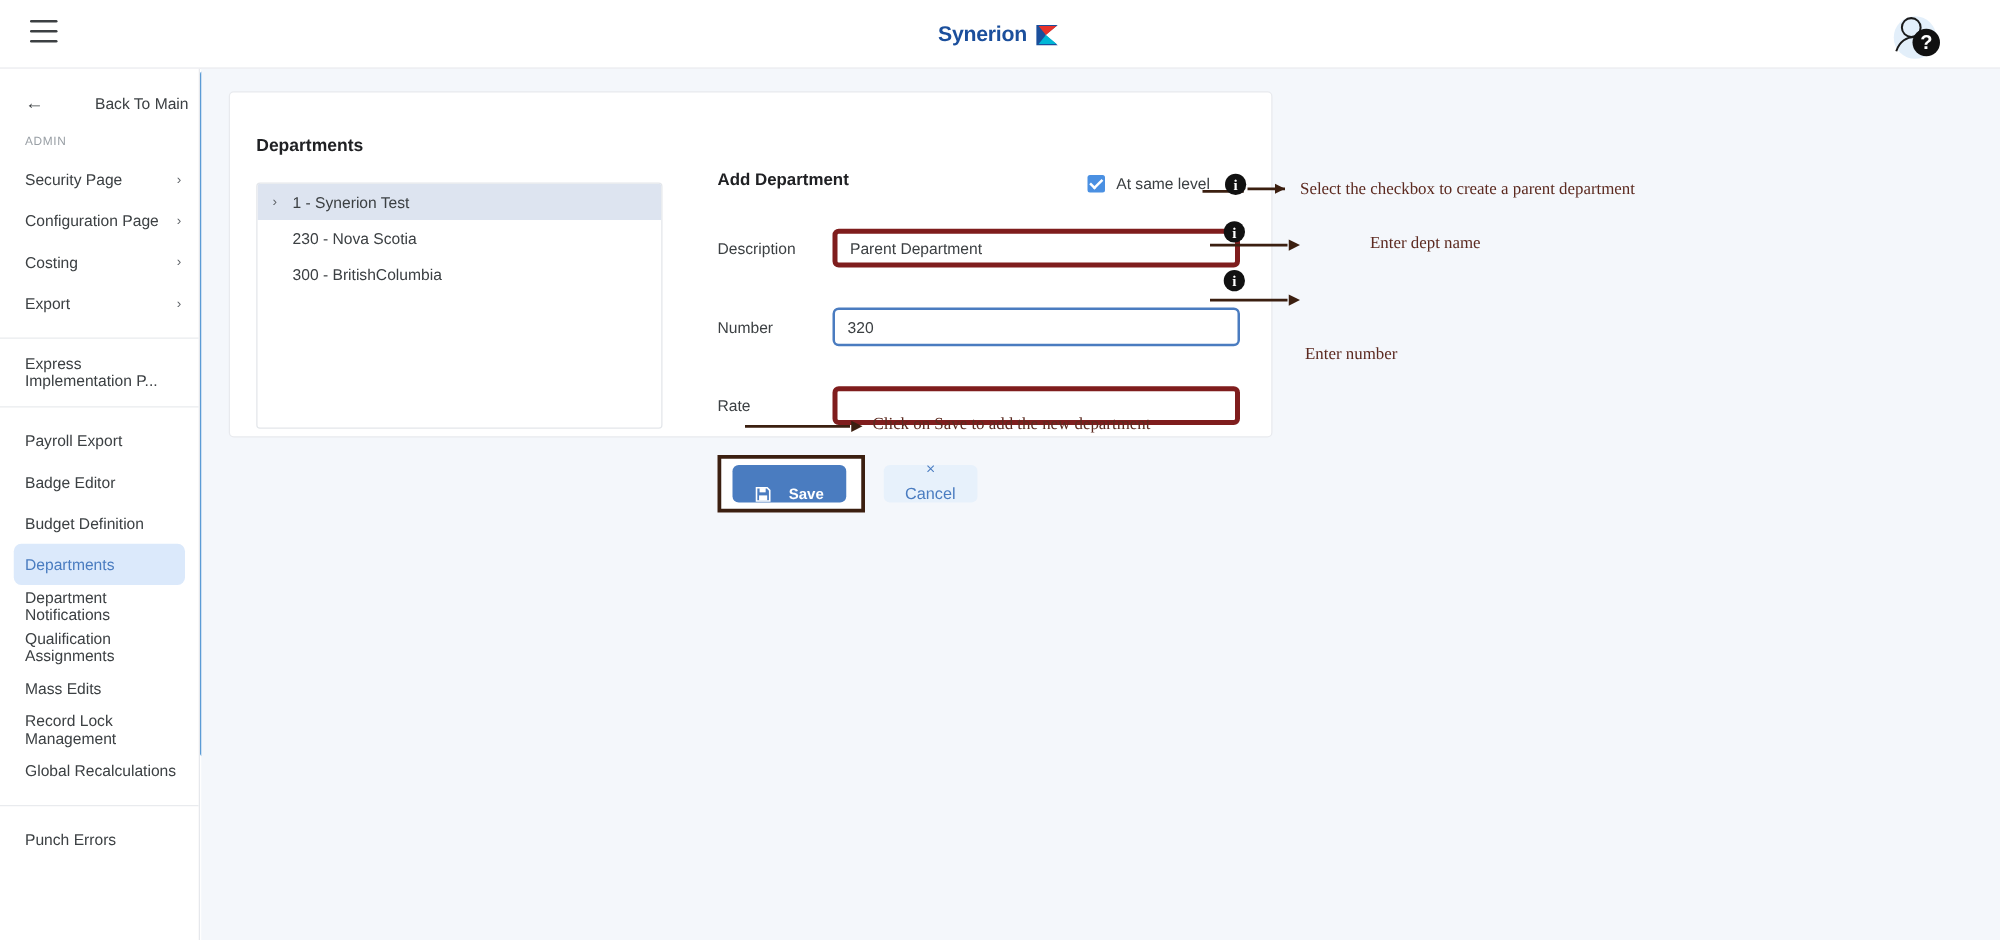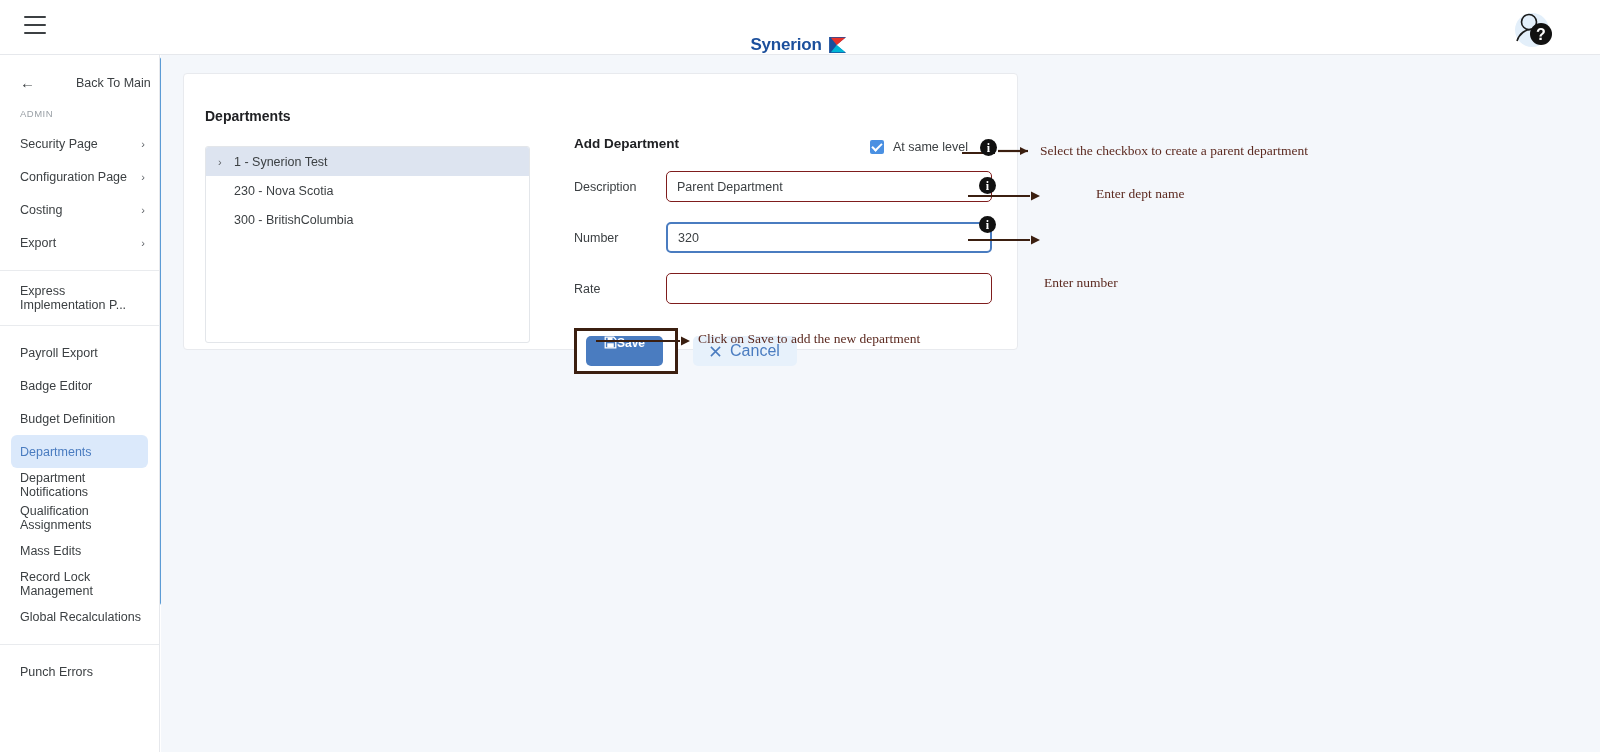--- a/index.html
+++ b/index.html
@@ -21,21 +21,21 @@
   .hamburger {
     position: absolute; left: 24px; top: 16px;
     width: 22px; height: 18px;
     display: flex; flex-direction: column; justify-content: space-between;
     cursor: pointer;
   }
   .hamburger span { display: block; height: 2px; width: 22px; background: #3c4043; border-radius: 1px; }
 
   .brand {
     position: absolute; left: 0; top: 0; width: 1600px; height: 55px;
-    display: flex; align-items: flex-end; justify-content: center;
+    display: flex; align-items: center; justify-content: center;
     pointer-events: none;
   }
   .brand-inner { display: flex; align-items: center; gap: 6px; }
   .brand-text {
     font-size: 17px; font-weight: 700; color: #1b4f9c; letter-spacing: -0.2px;
   }
   .brand-mark { width: 22px; height: 18px; display:block; }
 
   .help-avatar {
     position: absolute; right: 48px; top: 8px;
@@ -136,54 +136,55 @@
   .chk:after {
     content: ""; position: absolute; left: 4px; top: 1px;
     width: 4px; height: 8px;
     border: solid #ffffff; border-width: 0 2px 2px 0;
     transform: rotate(45deg);
   }
   .samelevel-label { font-size: 12.5px; color: #3c4043; }
 
   .field-row {
     display: flex; align-items: center;
-    margin-top: 20px;
+    margin-top: 32px;
   }
   .field-label { width: 92px; font-size: 12.5px; color: #3c4043; }
   .field-input {
     width: 326px; height: 31px;
-    border: 1px solid #7f1d1d; border-radius: 5px;
+    border: 4px solid #7f1d1d; border-radius: 5px;
     padding: 0 10px; font-size: 12.5px; color: #3c4043;
     font-family: "Liberation Sans", sans-serif;
     background: #ffffff; outline: none;
   }
   .field-input.focused { border: 2px solid #4a7cc0; }
 
   .btn-row { display: flex; align-items: center; margin-top: 24px; gap: 6px; }
   .save-wrap {
     border: 3px solid #3b1f10; padding: 5px 12px 5px 9px;
     display: inline-flex; align-items: center; background: #ffffff;
   }
   .btn-save {
-    display: inline-flex; align-items: flex-start; gap: 0;
+    display: inline-flex; align-items: flex-end; gap: 14px;
     background: #4a7cc0; color: #ffffff;
     border: none; border-radius: 5px;
     height: 30px; padding: 0 18px;
     font-size: 12px; font-weight: 700;
     font-family: "Liberation Sans", sans-serif;
     cursor: pointer;
   }
   .btn-cancel {
     display: inline-flex; align-items: center; gap: 9px;
     background: #e7f1fb; color: #4a7cc0;
     border: none; border-radius: 5px;
     height: 30px; padding: 0 17px;
-    font-size: 16px; margin-left: 9px;
+    font-size: 13px; margin-left: 9px;
     font-family: "Liberation Sans", sans-serif;
     cursor: pointer;
+    flex-direction: column;
   }
 
   
   .anno-layer { position: absolute; left: 0; top: 0; width: 1600px; height: 752px; pointer-events: none; }
   .info-dot {
     position: absolute; width: 17px; height: 17px; border-radius: 50%;
     background: #111111; color: #ffffff;
     font-size: 12px; font-weight: 700; font-family: "Liberation Serif", serif;
     display: flex; align-items: center; justify-content: center;
     line-height: 1;

